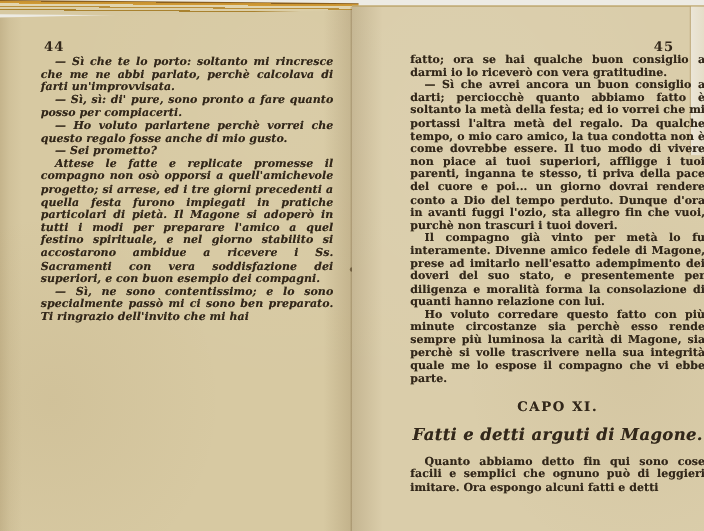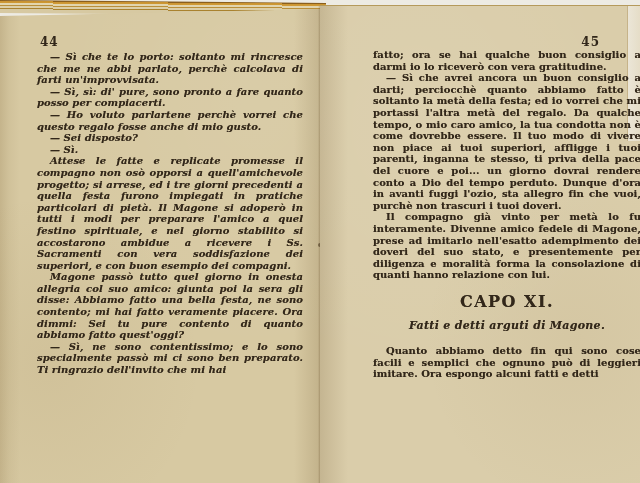--- a/index.html
+++ b/index.html
@@ -64,77 +64,76 @@
     position: absolute; left: 318px; top: 243px; width: 4px; height: 4px;
     border-radius: 50%; background: rgba(60,42,18,0.55);
   }
 
   .pagenum {
     position: absolute;
     font-size: 12px; font-weight: 700; letter-spacing: 1px;
     color: #32271a;
   }
   .pagenum-left  { left: 40px;  top: 26px; }
-  .pagenum-right { right: 40px; top: 29px; }
+  .pagenum-right { right: 27px; top: 29px; }
 
   .text-col {
     position: absolute;
     font-size: 10px; line-height: 11.6px; font-weight: 700;
     text-align: justify;
     letter-spacing: 0.05px;
     text-shadow: 0 0 0.4px rgba(50,38,20,0.55);
   }
   .text-col-left  { left: 37px; top: 42px; width: 266px; font-style: italic; }
   .text-col-right { left: 25px; top: 43px; width: 268px; margin-left: 28px; }
 
   p.para { margin: 0; text-indent: 13px; }
   p.para.flush { text-indent: 0; }
 
   .chapter { text-align: center; margin-top: 15px; margin-bottom: 13px; }
   .chapter-heading {
-    font-size: 16px; font-weight: 700; letter-spacing: 1.5px;
+    font-size: 12px; font-weight: 700; letter-spacing: 1.5px;
   }
   .chapter-subtitle {
     margin-top: 13px;
-    font-size: 11px; font-weight: 700; font-style: italic;
+    font-size: 15px; font-weight: 700; font-style: italic;
     letter-spacing: 0.3px;
   }
 </style>
 </head>
 <body>
 
 <div class="scan">
 
   <div class="edge-stack"></div>
 
   <div class="page page-left">
     <div class="pagenum pagenum-left">44</div>
     <div class="text-col text-col-left">
         <p class="para">— Sì che te lo porto: soltanto mi rincresce che me ne abbi parlato, perchè calcolava di farti un'improvvisata.</p>
         <p class="para">— Sì, sì: di' pure, sono pronto a fare quanto posso per compiacerti.</p>
         <p class="para">— Ho voluto parlartene perchè vorrei che questo regalo fosse anche di mio gusto.</p>
-        <p class="para">— Sei disposto?</p>
-        <p class="para">— Sì.</p>
+        <p class="para">— Sei prometto?</p>
         <p class="para">Attese le fatte e replicate promesse il compagno non osò opporsi a quell'amichevole progetto; si arrese, ed i tre giorni precedenti a quella festa furono impiegati in pratiche particolari di pietà. Il Magone si adoperò in tutti i modi per preparare l'amico a quel festino spirituale, e nel giorno stabilito si accostarono ambidue a ricevere i Ss. Sacramenti con vera soddisfazione dei superiori, e con buon esempio dei compagni.</p>
-        <p class="para">Magone passò tutto quel giorno in onesta allegria col suo amico: giunta poi la sera gli disse: Abbiamo fatto una bella festa, ne sono contento; mi hai fatto veramente piacere. Ora dimmi: Sei tu pure contento di quanto abbiamo fatto quest'oggi?</p>
         <p class="para">— Sì, ne sono contentissimo; e lo sono specialmente passò mi ci sono ben preparato. Ti ringrazio dell'invito che mi hai</p>
       </div>
   </div>
 
   <div class="fold"></div>
   <div class="fold-speck"></div>
 
   <div class="page page-right">
     <div class="edge-right-top"></div>
     <div class="pagenum pagenum-right">45</div>
     <div class="text-col text-col-right">
       <div>
           <p class="para flush">fatto; ora se hai qualche buon consiglio a darmi io lo riceverò con vera gratitudine.</p>
           <p class="para">— Sì che avrei ancora un buon consiglio a darti; perciocchè quanto abbiamo fatto è soltanto la metà della festa; ed io vorrei che mi portassi l'altra metà del regalo. Da qualche tempo, o mio caro amico, la tua condotta non è come dovrebbe essere. Il tuo modo di vivere non piace ai tuoi superiori, affligge i tuoi parenti, inganna te stesso, ti priva della pace del cuore e poi... un giorno dovrai rendere conto a Dio del tempo perduto. Dunque d'ora in avanti fuggi l'ozio, sta allegro fin che vuoi, purchè non trascuri i tuoi doveri.</p>
           <p class="para">Il compagno già vinto per metà lo fu interamente. Divenne amico fedele di Magone, prese ad imitarlo nell'esatto adempimento dei doveri del suo stato, e presentemente per diligenza e moralità forma la consolazione di quanti hanno relazione con lui.</p>
+          <p class="para">Ho voluto corredare questo fatto con più minute circostanze sia perchè esso rende sempre più luminosa la carità di Magone, sia perchè si volle trascrivere nella sua integrità quale me lo espose il compagno che vi ebbe parte.</p>
         </div>
       <div class="chapter">
         <div class="chapter-heading">CAPO XI.</div>
         <div class="chapter-subtitle">Fatti e detti arguti di Magone.</div>
       </div>
       <div>
           <p class="para">Quanto abbiamo detto fin qui sono cose facili e semplici che ognuno può di leggieri imitare. Ora espongo alcuni fatti e detti</p>
         </div>
     </div>
   </div>

